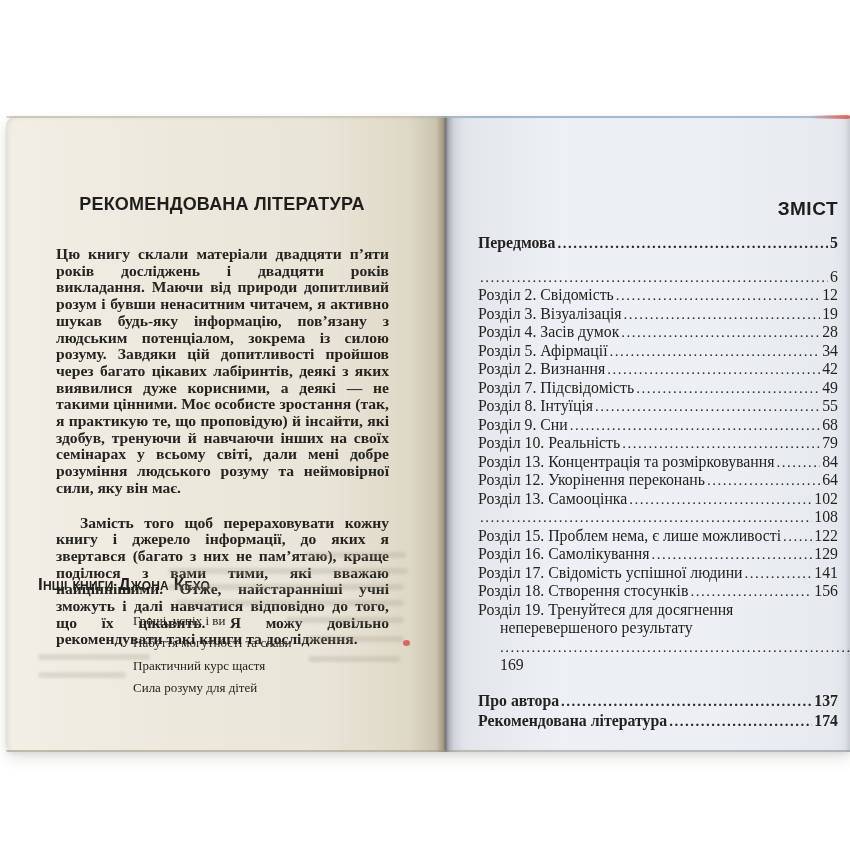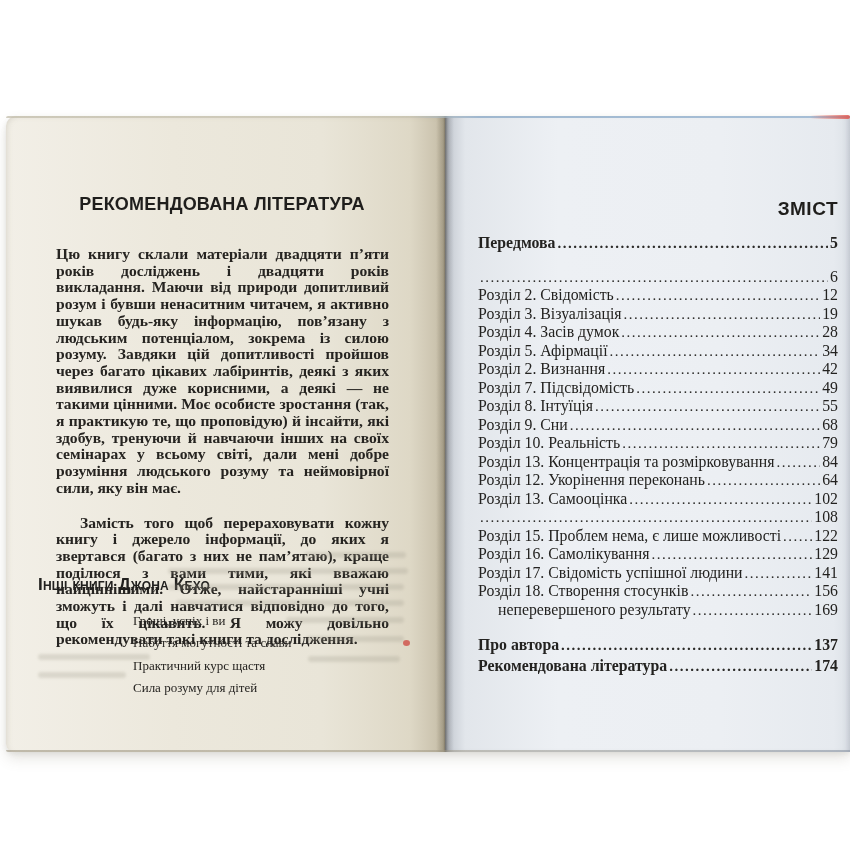--- a/index.html
+++ b/index.html
@@ -78,21 +78,21 @@
     font-family:"Liberation Sans","DejaVu Sans",sans-serif;
     font-weight:700;font-size:19px;letter-spacing:.5px;color:#1f1e1c;
   }
   .toc{
     position:absolute;left:33px;top:118px;width:360px;
     font-size:15.8px;line-height:18.5px;color:#232220;
   }
   .toc-row{display:flex;align-items:baseline;}
   .toc-row.bold{font-weight:700;}
   .toc-row.tall{line-height:20.5px;}
-  .toc-row.indent{padding-left:20px;}
+  .toc-row.indent{padding-left:20px;flex-direction:column;}
   .toc-label{white-space:nowrap;}
   .toc-dots{flex:1;overflow:hidden;white-space:nowrap;margin:0 2px 0 2px;}
   .toc-dots::after{
     content:"..................................................................................................................................................................";
     letter-spacing:1.5px;font-size:15px;color:#2c2b29;
   }
   .toc-page{white-space:nowrap;}
   .red-sliver{
     position:absolute;top:-1px;right:0;width:40px;height:4px;z-index:7;border-radius:2px;
     background:linear-gradient(to right,rgba(228,90,80,0),rgba(224,84,74,.85));
@@ -242,20 +242,24 @@
             <span class="toc-dots"></span>
             <span class="toc-page">141</span>
           </div>
 
           <div class="toc-row">
             <span class="toc-label">Розділ 18. Створення стосунків</span>
             <span class="toc-dots"></span>
             <span class="toc-page">156</span>
           </div>
 
+          <div class="toc-row no-page">
+            <span class="toc-label">Розділ 19. Тренуйтеся для досягнення</span>
+
+          </div>
 
           <div class="toc-row indent">
             <span class="toc-label">неперевершеного результату</span>
             <span class="toc-dots"></span>
             <span class="toc-page">169</span>
           </div>
 
           <div class="toc-row bold tall" style="margin-top: 16px;">
             <span class="toc-label">Про автора</span>
             <span class="toc-dots"></span>

